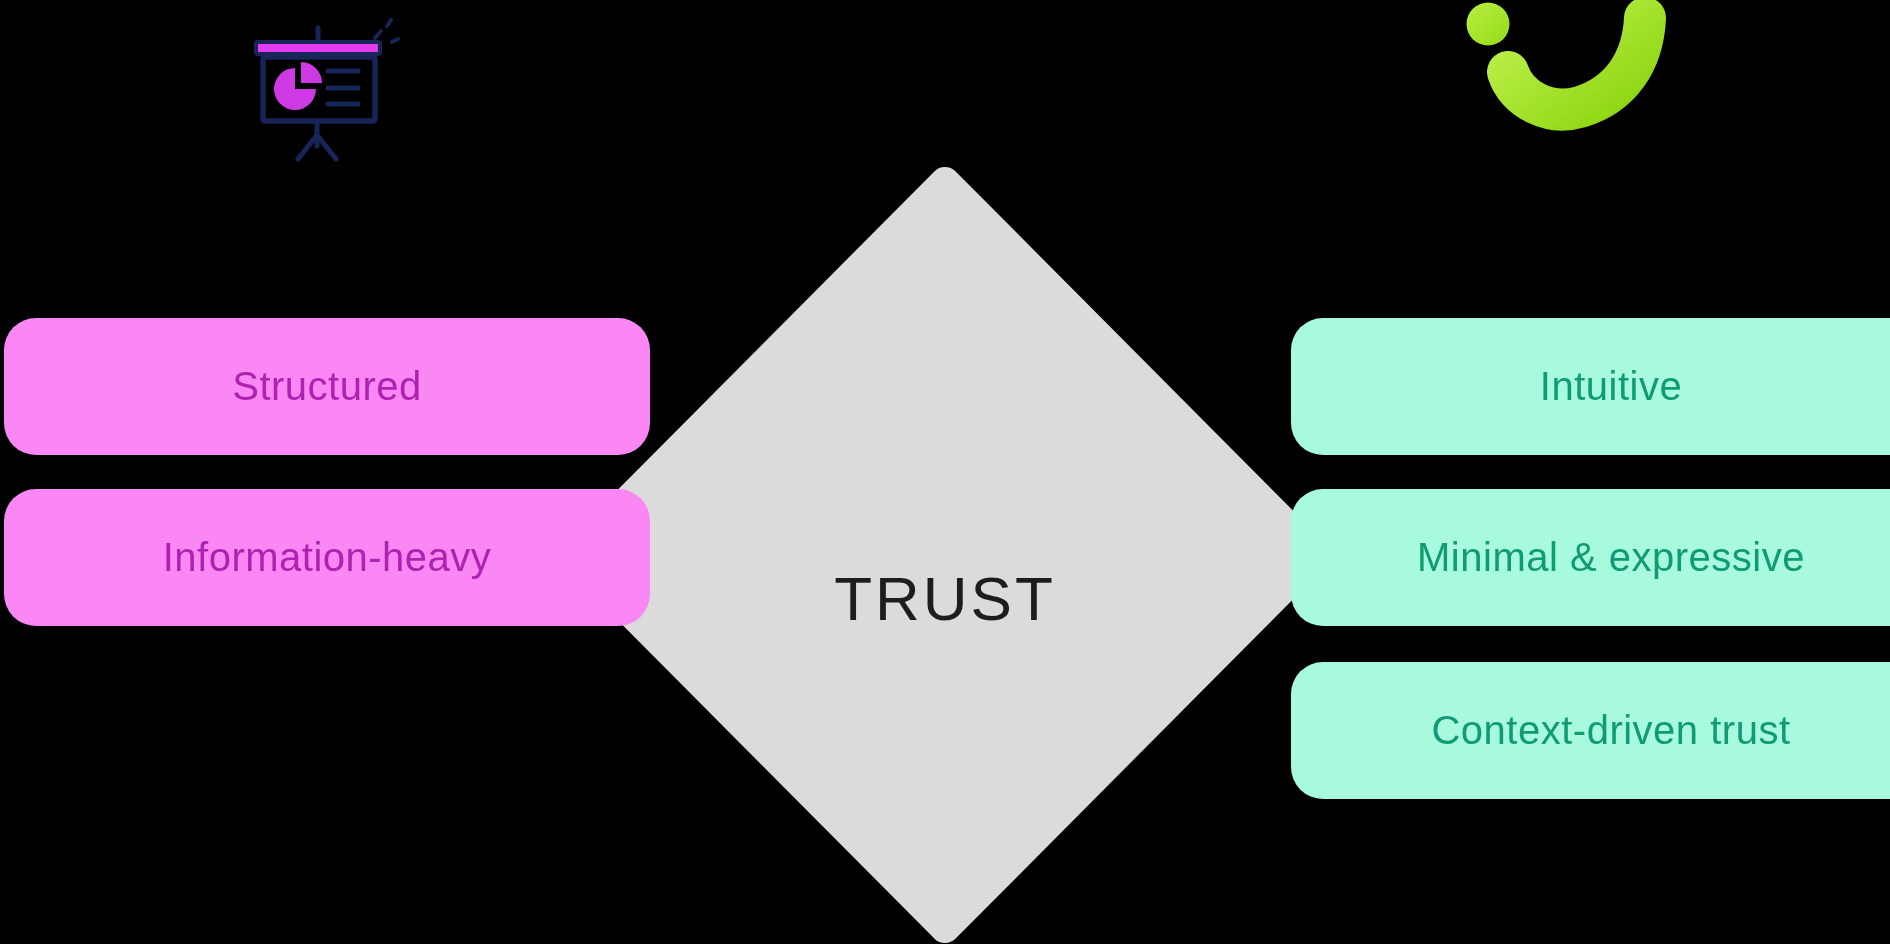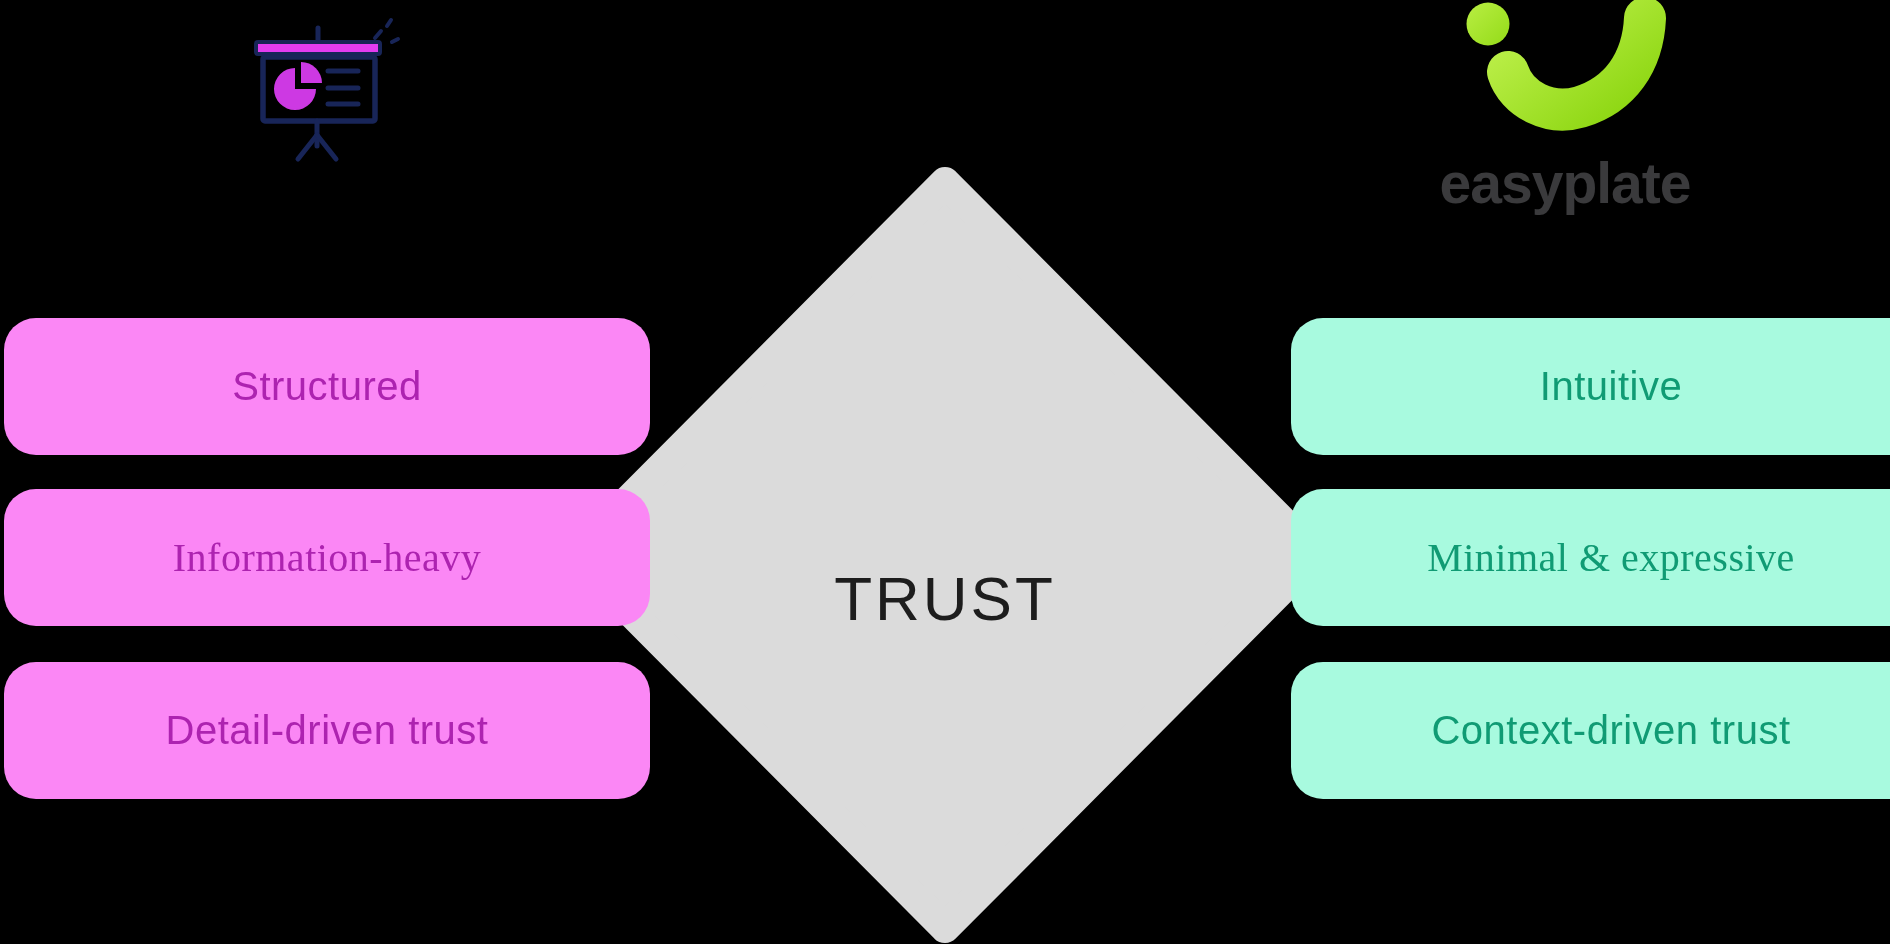--- a/index.html
+++ b/index.html
@@ -35,21 +35,21 @@
   .pill.pink{
     left:4px;width:646px;
     background:var(--pink-fill,#fb87f5);
     color:var(--pink-text,#ad23b0);
   }
   .pill.teal{
     left:1291px;width:640px;
     background:var(--teal-fill,#a8fadf);
     color:var(--teal-text,#109b74);
   }
-  .row-0{top:318px;} .row-1{top:489px;font-family:Liberation Serif, serif;} .row-2{top:662px;}
+  .row-0{top:318px;} .row-1{top:489px;} .row-2{top:662px;}
   
   #presentation-icon{position:absolute;left:240px;top:13px;z-index:2;}
   #brand-mark{position:absolute;left:1455px;top:0;z-index:2;}
   .brand-word{
     position:absolute;z-index:2;
     left:1405px;top:150px;width:320px;
     text-align:center;
     font-size:57px;font-weight:700;letter-spacing:-1px;
     color:var(--brand-text,#3a3a3c);
   }
@@ -98,30 +98,26 @@
         <stop offset="100%" stop-color="#8ed713"></stop>
       </linearGradient>
       <linearGradient id="limeGradDot" x1="0%" y1="0%" x2="100%" y2="100%">
         <stop offset="0%" stop-color="#b9ee43"></stop>
         <stop offset="100%" stop-color="#94db18"></stop>
       </linearGradient>
     </defs>
     <circle cx="33" cy="24" r="21.5" fill="url(#limeGradDot)"></circle>
     <path d="M53,72 C62,100 95,116 125,107 C165,95 188,62 190,18" fill="none" stroke="url(#limeGrad)" stroke-width="42" stroke-linecap="round"></path>
   </svg>
-  <div class="brand-word">easyplate</div>
 
   <div class="pill pink row-0">
     <span>Structured</span>
   </div>
   <div class="pill pink row-1">
     <span>Information-heavy</span>
-  </div>
-  <div class="pill pink row-2">
-    <span>Detail-driven trust</span>
   </div>
 
   <div class="pill teal row-0">
     <span>Intuitive</span>
   </div>
   <div class="pill teal row-2">
     <span>Context-driven trust</span>
   </div>
   <div class="pill teal row-1">
     <span>Minimal &amp; expressive</span>

